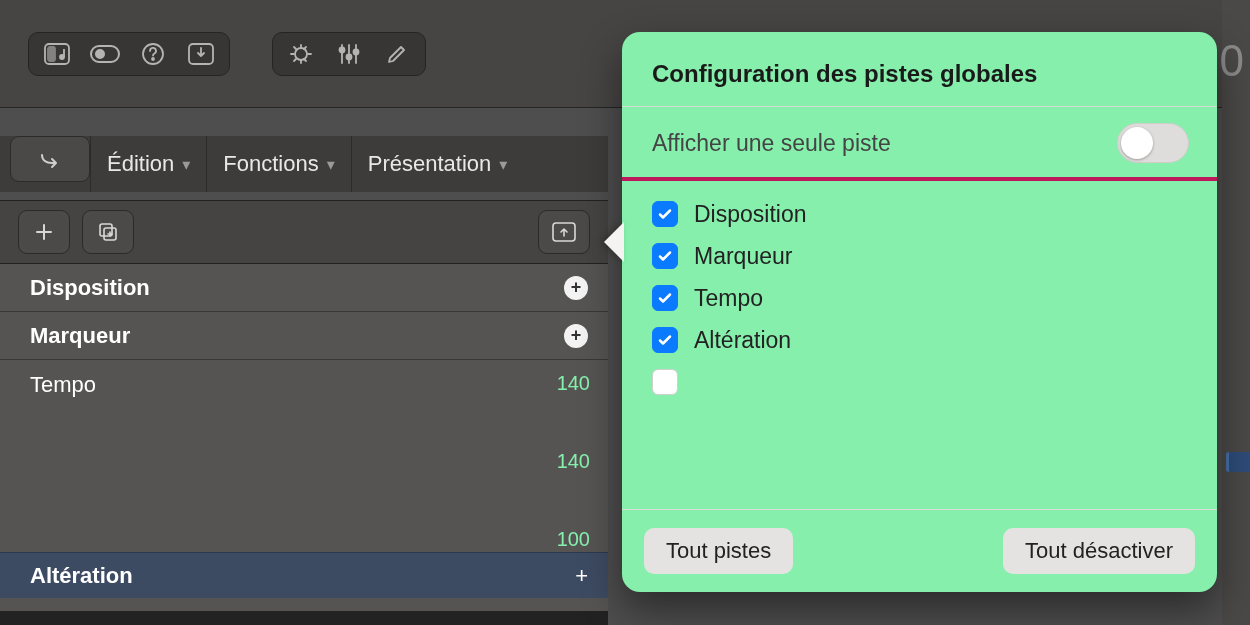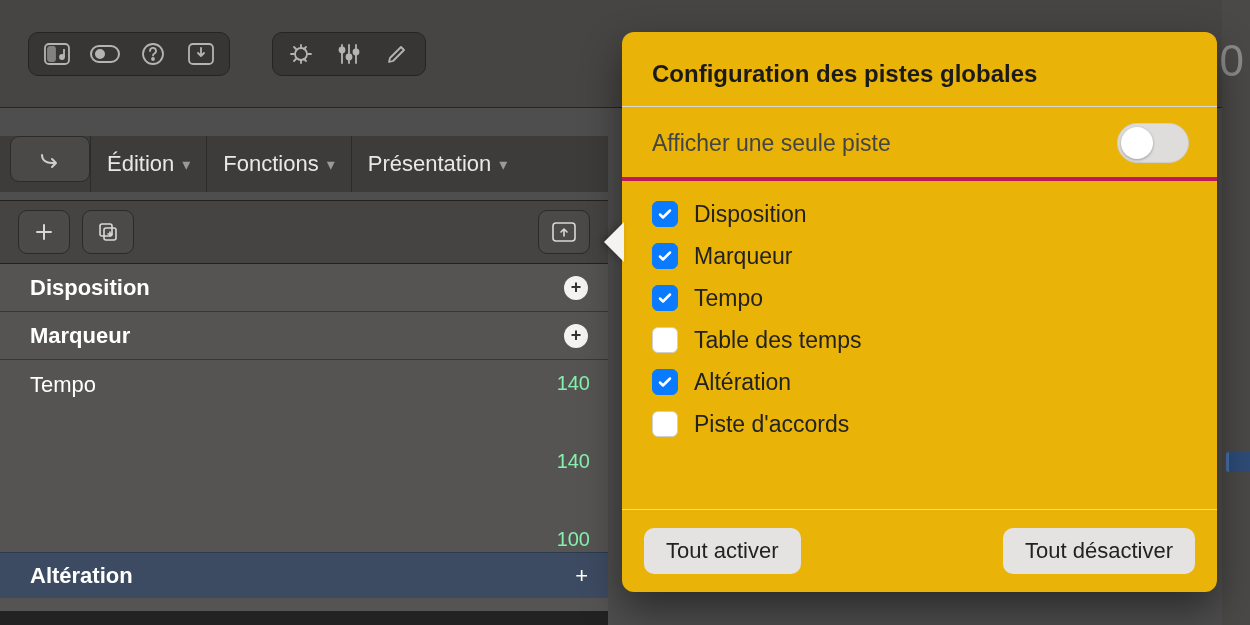--- a/index.html
+++ b/index.html
@@ -70,21 +70,21 @@
   .tempo-block{ height:238px; border-bottom:1px solid #383837; position:relative; }
   .tempo-title{ position:absolute; left:30px; top:12px; font-weight:500;}
   .tempo-tick{ position:absolute; right:18px; color:#86efac; font-size:20px;}
   .bottom-bar{
     position:absolute; left:0; bottom:0; width:608px; height:14px; background:#222;
   }
 
   
   .popover{
     position:absolute; left:622px; top:32px; width:595px; height:560px;
-    background:#eab308; border-radius:12px; box-shadow:0 18px 40px rgba(0,0,0,0.45);
+    background:#86efac; border-radius:18px; box-shadow:0 18px 40px rgba(0,0,0,0.45);
     color:#1a1a1a;
   }
   .pop-arrow{
     position:absolute; left:-18px; top:190px; width:0;height:0;
     border-top:20px solid transparent; border-bottom:20px solid transparent;
     border-right:20px solid #f4f3f1;
     filter: drop-shadow(-3px 0 3px rgba(0,0,0,0.25));
   }
   .pop-title{
     font-weight:700; font-size:24px; padding:28px 30px 18px 30px;
@@ -291,33 +291,28 @@
       </div>
       <div class="check-item">
         <div class="cbox checked">
           <svg width="16" height="16" viewBox="0 0 16 16" fill="none" stroke="#fff" stroke-width="2.5">
             <path d="M3 8.5l3 3 7-7" stroke-linecap="round" stroke-linejoin="round"></path>
           </svg>
         </div>
         <span>Tempo</span>
       </div>
       <div class="check-item">
-        <div class="cbox"></div>
-        <span>Table des temps</span>
-      </div>
-      <div class="check-item">
         <div class="cbox checked">
           <svg width="16" height="16" viewBox="0 0 16 16" fill="none" stroke="#fff" stroke-width="2.5">
             <path d="M3 8.5l3 3 7-7" stroke-linecap="round" stroke-linejoin="round"></path>
           </svg>
         </div>
         <span>Altération</span>
       </div>
       <div class="check-item">
         <div class="cbox"></div>
-        <span>Piste d'accords</span>
       </div>
     </div>
   <div class="pop-footer">
-    <div class="pill-btn">Tout activer</div>
+    <div class="pill-btn">Tout pistes</div>
     <div class="pill-btn">Tout désactiver</div>
   </div>
 </div>
 
 </body></html>

